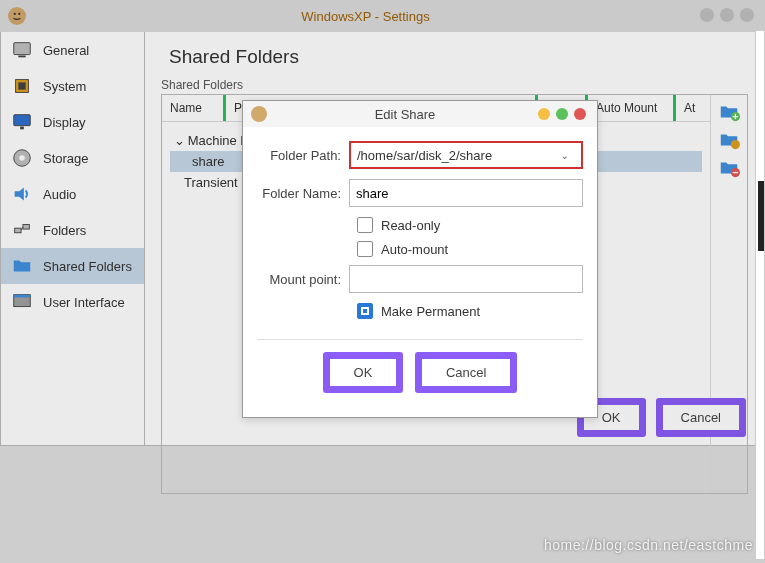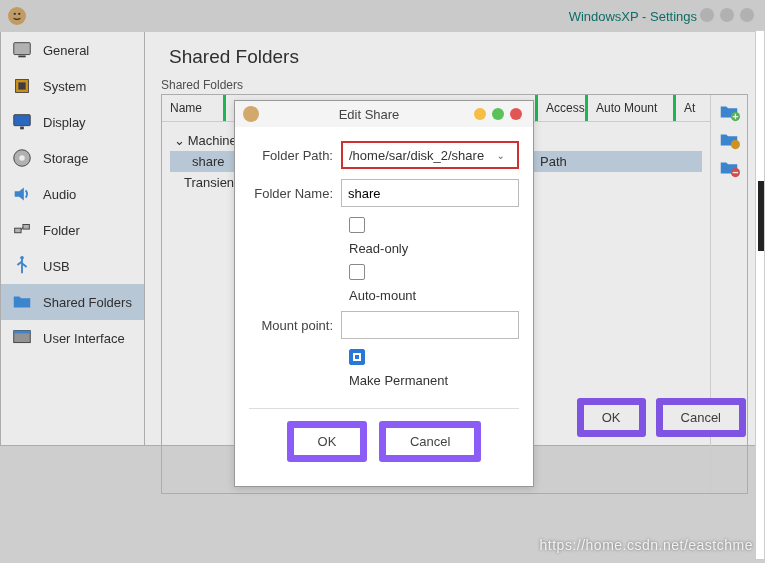--- a/index.html
+++ b/index.html
@@ -2,21 +2,21 @@
 <html><head>
 <meta charset="utf-8">
 <style>
   * { box-sizing: border-box; margin: 0; padding: 0; }
   body { font-family: Arial, sans-serif; font-size: 13px; background: #f0f0f0; width: 765px; height: 563px; overflow: hidden; position: relative; color: #333; }
   
   .main-window { width: 765px; height: 563px; background: #e0e0e0; position: relative; }
   
   .titlebar { height: 32px; display: flex; align-items: center; background: #dcdcdc; padding: 0 8px; }
   .titlebar-icon { width: 18px; height: 18px; border-radius: 50%; background: #d2a96c; margin-right: 8px; display: flex; align-items: center; justify-content: center; }
-  .titlebar-title { flex: 1; text-align: right; color: #0f766e; }
+  .titlebar-title { flex: 1; text-align: center; color: #a16207; }
   .titlebar-btns span { display: inline-block; width: 14px; height: 14px; border-radius: 50%; background: #c0c0c0; margin: 0 3px; }
   
   .window-body { display: flex; height: 414px; border-radius: 16px; }
   
   .sidebar { width: 145px; background: #fff; border: 1px solid #bbb; border-top: none; overflow: hidden; }
   .sidebar-item { display: flex; align-items: center; padding: 7px 10px; cursor: pointer; gap: 10px; }
   .sidebar-item.active { background: #c8d8e8; }
   .side-ic { width: 22px; height: 22px; flex-shrink: 0; display: flex; align-items: center; justify-content: center; }
   
   .content { flex: 1; background: #fff; border: 1px solid #bbb; border-top: none; border-left: none; padding: 10px 16px; position: relative; }
@@ -36,37 +36,37 @@
   .side-actions { width: 36px; padding: 6px 4px; display: flex; flex-direction: column; gap: 6px; align-items: center; }
   .act-ic { width: 22px; height: 22px; }
   
   .bottom-btns { position: absolute; right: 18px; bottom: 8px; display: flex; gap: 10px; }
   .btn { border: 7px solid #8b5cf6; background: #fff; padding: 5px 18px; border-radius: 3px; font-size: 13px; cursor: pointer; color: #444; }
   
   
   .overlay { position: absolute; inset: 0; background: rgba(0,0,0,0.08); pointer-events: none; }
   
   
-  .dialog { position: absolute; left: 234px; top: 100px; width: 300px; background: #fff; border: 1px solid #999; box-shadow: 0 2px 8px rgba(0,0,0,0.15); }
+  .dialog { position: absolute; left: 242px; top: 100px; width: 356px; background: #fff; border: 1px solid #999; box-shadow: 0 2px 8px rgba(0,0,0,0.15); }
   .dlg-title { display: flex; align-items: center; padding: 5px 8px; background: #f4f4f4; }
   .dlg-title-ic { width: 16px; height: 16px; border-radius: 50%; background: #d2a96c; margin-right: 8px; }
   .dlg-title-txt { flex: 1; text-align: center; font-size: 13px; color: #444; }
   .dot { width: 12px; height: 12px; border-radius: 50%; margin: 0 3px; display: inline-block; }
   .dot.y { background: #f6be42; } .dot.g { background: #5bc25b; } .dot.r { background: #e25555; }
   
   .dlg-body { padding: 14px 14px 10px 14px; }
   .form-row { display: flex; align-items: center; margin-bottom: 10px; }
   .form-label { width: 92px; text-align: right; padding-right: 8px; font-size: 13px; color: #444; }
   .form-field { flex: 1; }
   .txt-input { width: 100%; border: 1px solid #bbb; padding: 4px 6px; font-size: 13px; height: 28px; }
   .txt-input.red { border: 2px solid #d03030; }
   .combo { display: flex; align-items: center; justify-content: space-between; }
   .combo .chev { font-size: 10px; padding-right: 6px; color: #666; }
   
-  .chk-row { display: flex; align-items: flex-start; margin-left: 100px; margin-bottom: 8px; gap: 8px; flex-direction: column; }
+  .chk-row { display: flex; align-items: center; margin-left: 100px; margin-bottom: 8px; gap: 8px; }
   .chk { width: 16px; height: 16px; border: 1px solid #888; border-radius: 2px; display: inline-flex; align-items: center; justify-content: center; }
   .chk.checked { background: #2878d8; border-color: #2878d8; }
   .chk.checked::after { content: ""; width: 8px; height: 8px; background: #2878d8; border: 2px solid #fff; box-sizing: border-box; }
   
   .dlg-sep { border: none; border-top: 1px solid #ddd; margin: 20px 0 8px 0; }
   .dlg-btns { text-align: center; padding: 4px 0 14px 0; }
   .dlg-btns .btn { padding: 6px 24px; margin: 0 4px; }
   
   .watermark { position: absolute; right: 12px; bottom: 10px; color: rgba(255,255,255,0.85); font-size: 14px; letter-spacing: 0.5px; text-shadow: 0 0 3px rgba(0,0,0,0.5); }
   
@@ -141,30 +141,21 @@
         <span>Audio</span>
       </div>
       <div class="sidebar-item">
         <span class="side-ic">
             <svg viewBox="0 0 24 24">
               <rect x="4" y="10" width="7" height="5" fill="#c0c0c0" stroke="#444"></rect>
               <rect x="13" y="6" width="7" height="5" fill="#c0c0c0" stroke="#444"></rect>
               <path d="M11 12 L13 9" stroke="#444"></path>
             </svg>
           </span>
-        <span>Folder</span>
-      </div>
-      <div class="sidebar-item">
-        <span class="side-ic">
-            <svg viewBox="0 0 24 24">
-              <path d="M12 3 L12 20 M12 7 L7 11 M12 9 L17 13" stroke="#4090e0" stroke-width="2" fill="none"></path>
-              <circle cx="12" cy="3" r="2" fill="#4090e0"></circle>
-            </svg>
-          </span>
-        <span>USB</span>
+        <span>Folders</span>
       </div>
       <div class="sidebar-item active">
         <span class="side-ic">
             <svg viewBox="0 0 24 24">
               <path d="M3 6 L9 6 L11 8 L21 8 L21 18 L3 18 Z" fill="#4090e0"></path>
             </svg>
           </span>
         <span>Shared Folders</span>
       </div>
       <div class="sidebar-item">
@@ -272,14 +263,14 @@
         <button class="btn">OK</button>
         <button class="btn">Cancel</button>
       </div>
     </div>
   </div>
 
   <div class="right-strip">
       <div class="blk"></div>
     </div>
 
-  <div class="watermark">https://home.csdn.net/eastchme</div>
+  <div class="watermark">home://blog.csdn.net/eastchme</div>
 </div>
 
 </body></html>

